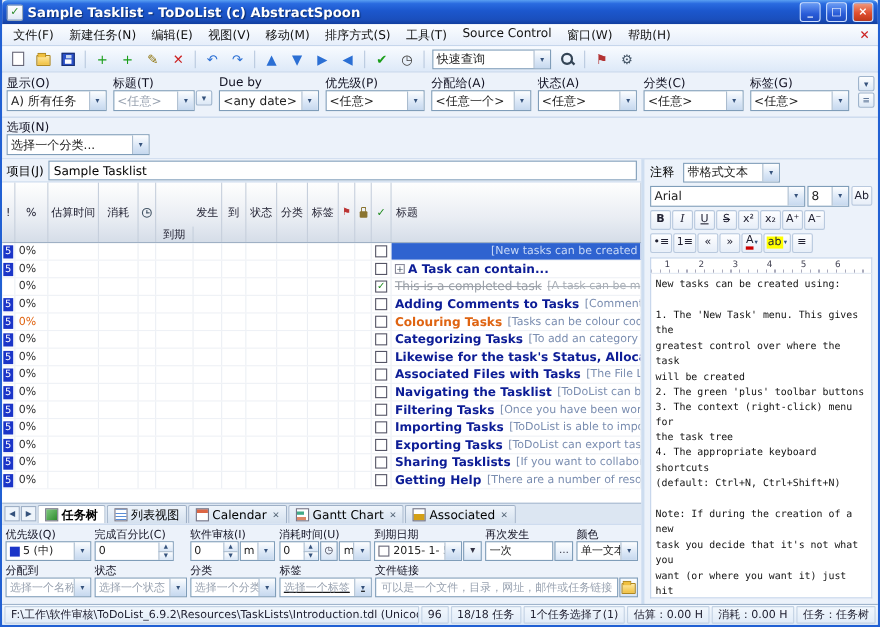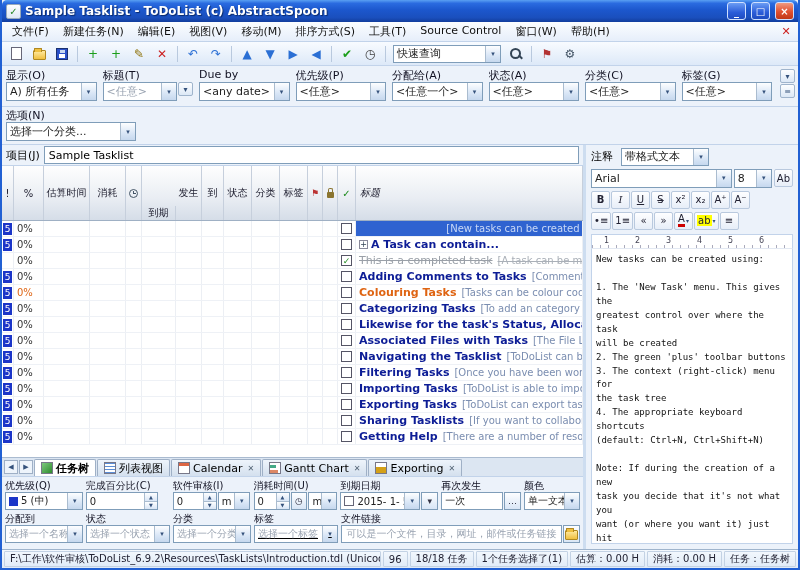--- a/index.html
+++ b/index.html
@@ -79,21 +79,21 @@
 
   .project-row { flex:0 0 21px; display:flex; align-items:center; gap:4px; background:#ecf2fa;
     padding:1px 4px; border-bottom:1px solid #c2d3ea; }
   .project-input { flex:1; height:18px; background:#fff; border:1px solid #7f9db9; display:flex; align-items:center; padding:0 4px; }
 
   
   .grid-header { flex:0 0 16px; display:flex; background:linear-gradient(#fefefe,#e9edf3 60%,#d5dde8);
     border-bottom:1px solid #9fb0c4; }
   .gh-cell { border-right:1px solid #c6cfdc; display:flex; align-items:center; justify-content:center;
     font-size:10px; color:#223; overflow:hidden; white-space:nowrap; flex:0 0 auto; }
-  .gh-title { justify-content:flex-start; padding-left:4px; flex:1 1 auto;font-style:italic; }
+  .gh-title { justify-content:flex-start; padding-left:4px; flex:1 1 auto; }
   .grid-body { flex:0 0 224px; display:flex; flex-direction:column; }
   .grid-row { display:flex; height:16px; border-bottom:1px solid #eef1f6; }
   .g-cell { border-right:1px solid #eceff4; display:flex; align-items:center; overflow:hidden; white-space:nowrap; flex:0 0 auto; }
   .c-pct { padding-left:3px; font-size:10px; color:#333; }
   .c-pct.colored { color:#df6412; }
   .pri-box { width:9px; height:12px; background:#1b35c8; color:#fff; font-size:9px; display:flex;
     align-items:center; justify-content:center; margin:auto; }
   .chk { width:11px; height:11px; border:1px solid #556; background:#fff; margin:auto; display:flex;
     align-items:center; justify-content:center; font-size:9px; color:#1d8a1d; font-weight:bold; }
   .c-title { flex:1 1 auto; padding-left:3px; gap:0; }
@@ -742,21 +742,21 @@
             <span>Calendar</span>
             <span class="tab-close">✕</span>
           </span>
           <span class="tab">
             <span class="ti ti-gantt"></span>
             <span>Gantt Chart</span>
             <span class="tab-close">✕</span>
           </span>
           <span class="tab">
             <span class="ti ti-stats"></span>
-            <span>Exporting</span>
+            <span>Associated</span>
             <span class="tab-close">✕</span>
           </span>
         </div>
       <div class="attr-panel">
         <div class="attr-row">
             <div class="attr-field" style="width: 78px;">
               <div class="attr-label">优先级(Q)</div>
               <div class="attr-ctl">
                 <div class="xp-combo" style="flex: 1 1 0%;">
                   <span class="pri-swatch"></span>

